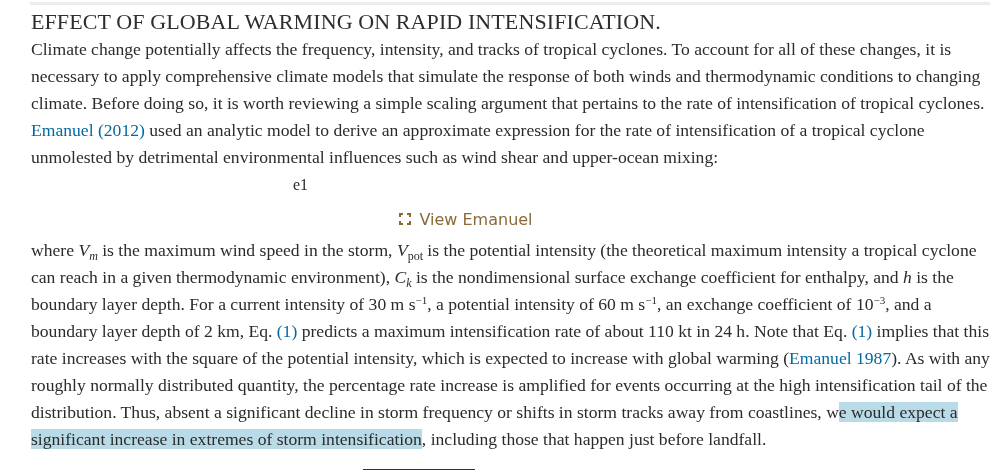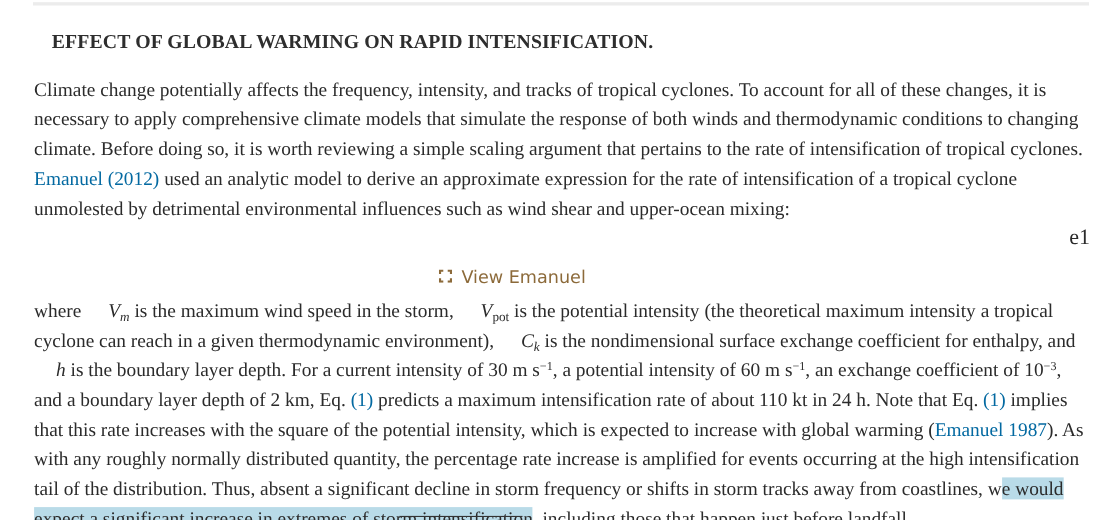--- a/index.html
+++ b/index.html
@@ -1,31 +1,31 @@
 <!DOCTYPE html>
 <html><head>
 <meta charset="utf-8">
 <style>
   html, body { margin: 0; padding: 0; background: #ffffff; }
   body { width: 1000px; height: 473px; overflow: hidden; position: relative; }
   .topbar { position: absolute; left: 30px; top: 2px; width: 960px; height: 3px; background: #ececec; }
   .content { position: absolute; left: 31px; top: 8px; width: 960px;
     font-family: "Liberation Serif", "DejaVu Serif", serif; color: #2b2b2b; }
-  h2.section-title { margin: 16px; font-size: 18px; font-weight: bold; line-height: 28px; letter-spacing: 0.1px; color: #2e2e2e; }
+  h2.section-title { margin: 0; font-size: 22px; font-weight: normal; line-height: 28px; letter-spacing: 0.1px; color: #2e2e2e; }
   p.para { margin: 0; font-size: 17.6px; line-height: 27px; }
   .link { color: #0369a1; text-decoration: none; cursor: pointer; }
-  .eq-label { margin-left: 262px; font-size: 20px; line-height: 27px; height: 30px; text-align: right; }
+  .eq-label { margin-left: 262px; font-size: 16px; line-height: 27px; height: 30px; }
   .view-expanded { display: flex; align-items: center; justify-content: center; height: 36px; margin-left: -90px;
     font-family: "DejaVu Sans", "Liberation Sans", sans-serif; font-size: 16px; color: #8c6a3a; cursor: pointer; }
   .view-expanded .icon { display: inline-block; width: 12px; height: 12px; margin-right: 8px; position: relative; }
   .view-expanded .icon svg { display: block; }
   .para2 { margin-top: 3px; }
   sup { font-size: 11px; line-height: 0; vertical-align: 6px; }
   sub { font-size: 12px; line-height: 0; vertical-align: -4px; }
-  i { font-style: italic; margin-left: 20px; }
+  i { font-style: italic; }
   .hl { background: #b9dbe8; }
   .bottom-rule { position: absolute; left: 363px; top: 469px; width: 112px; height: 1px; background: #333; }
 </style>
 </head>
 <body>
 
 <div class="topbar"></div>
 
 <div class="content">
   <h2 class="section-title">EFFECT OF GLOBAL WARMING ON RAPID INTENSIFICATION.</h2>

